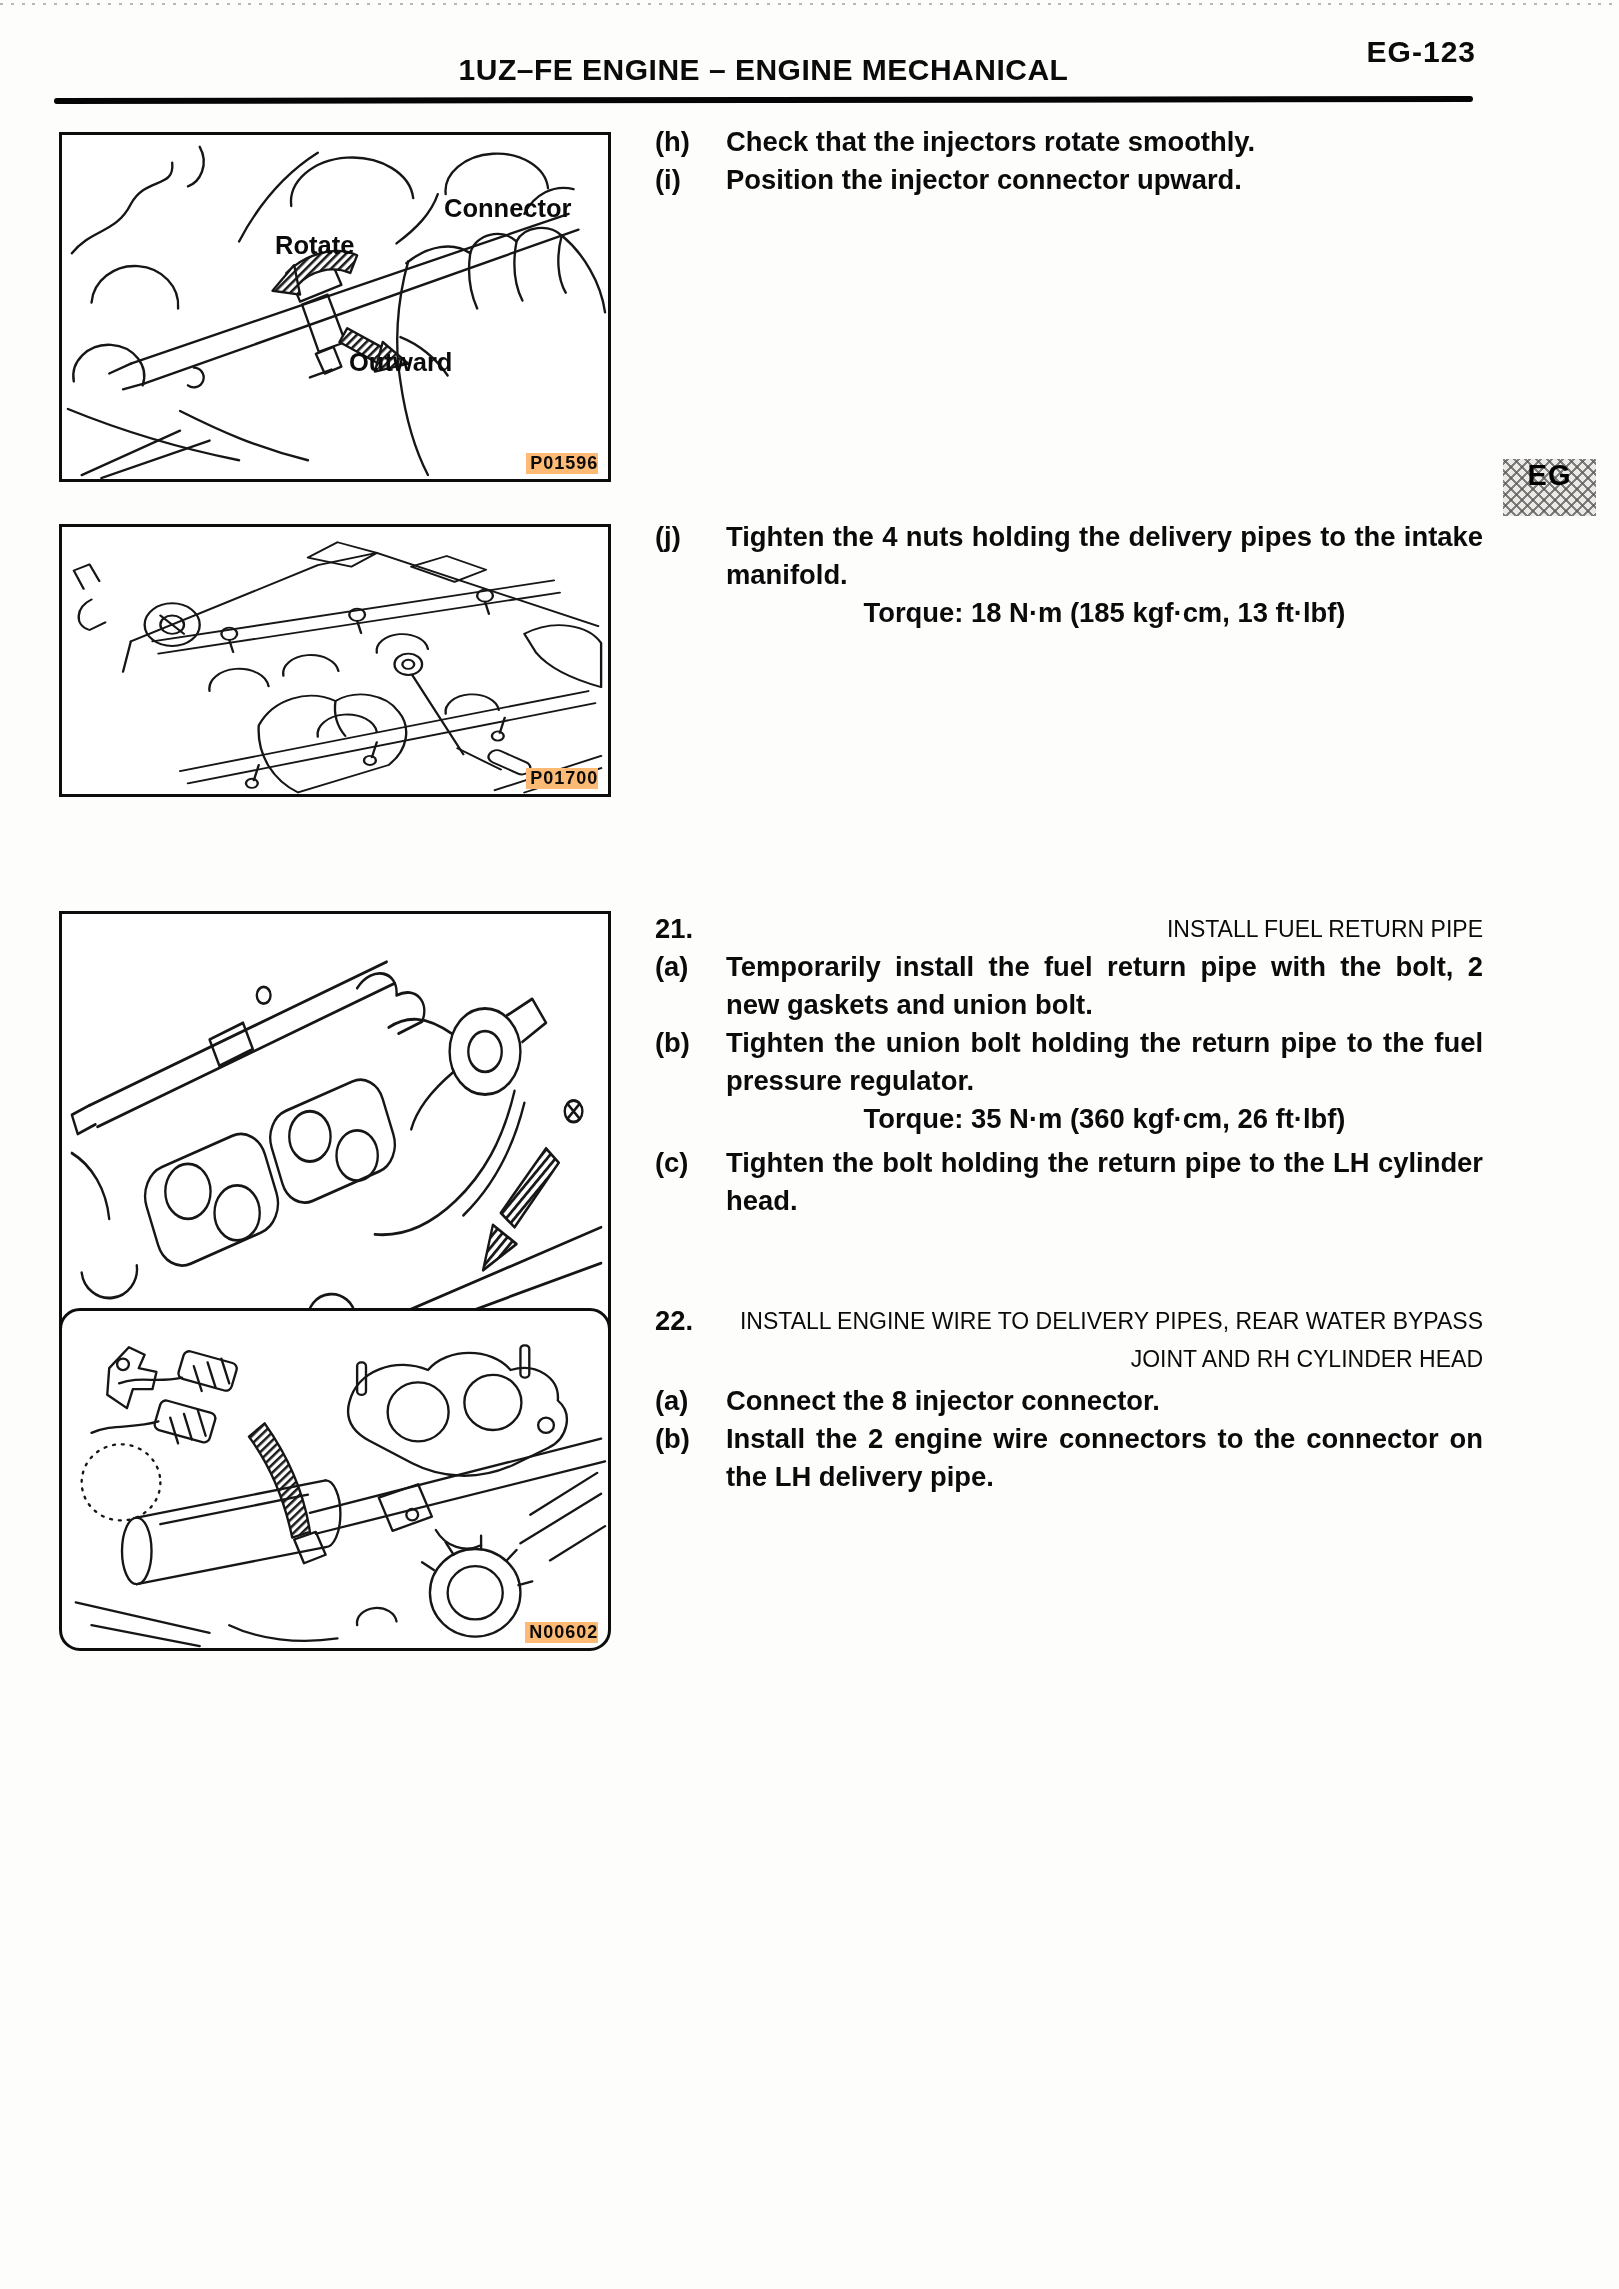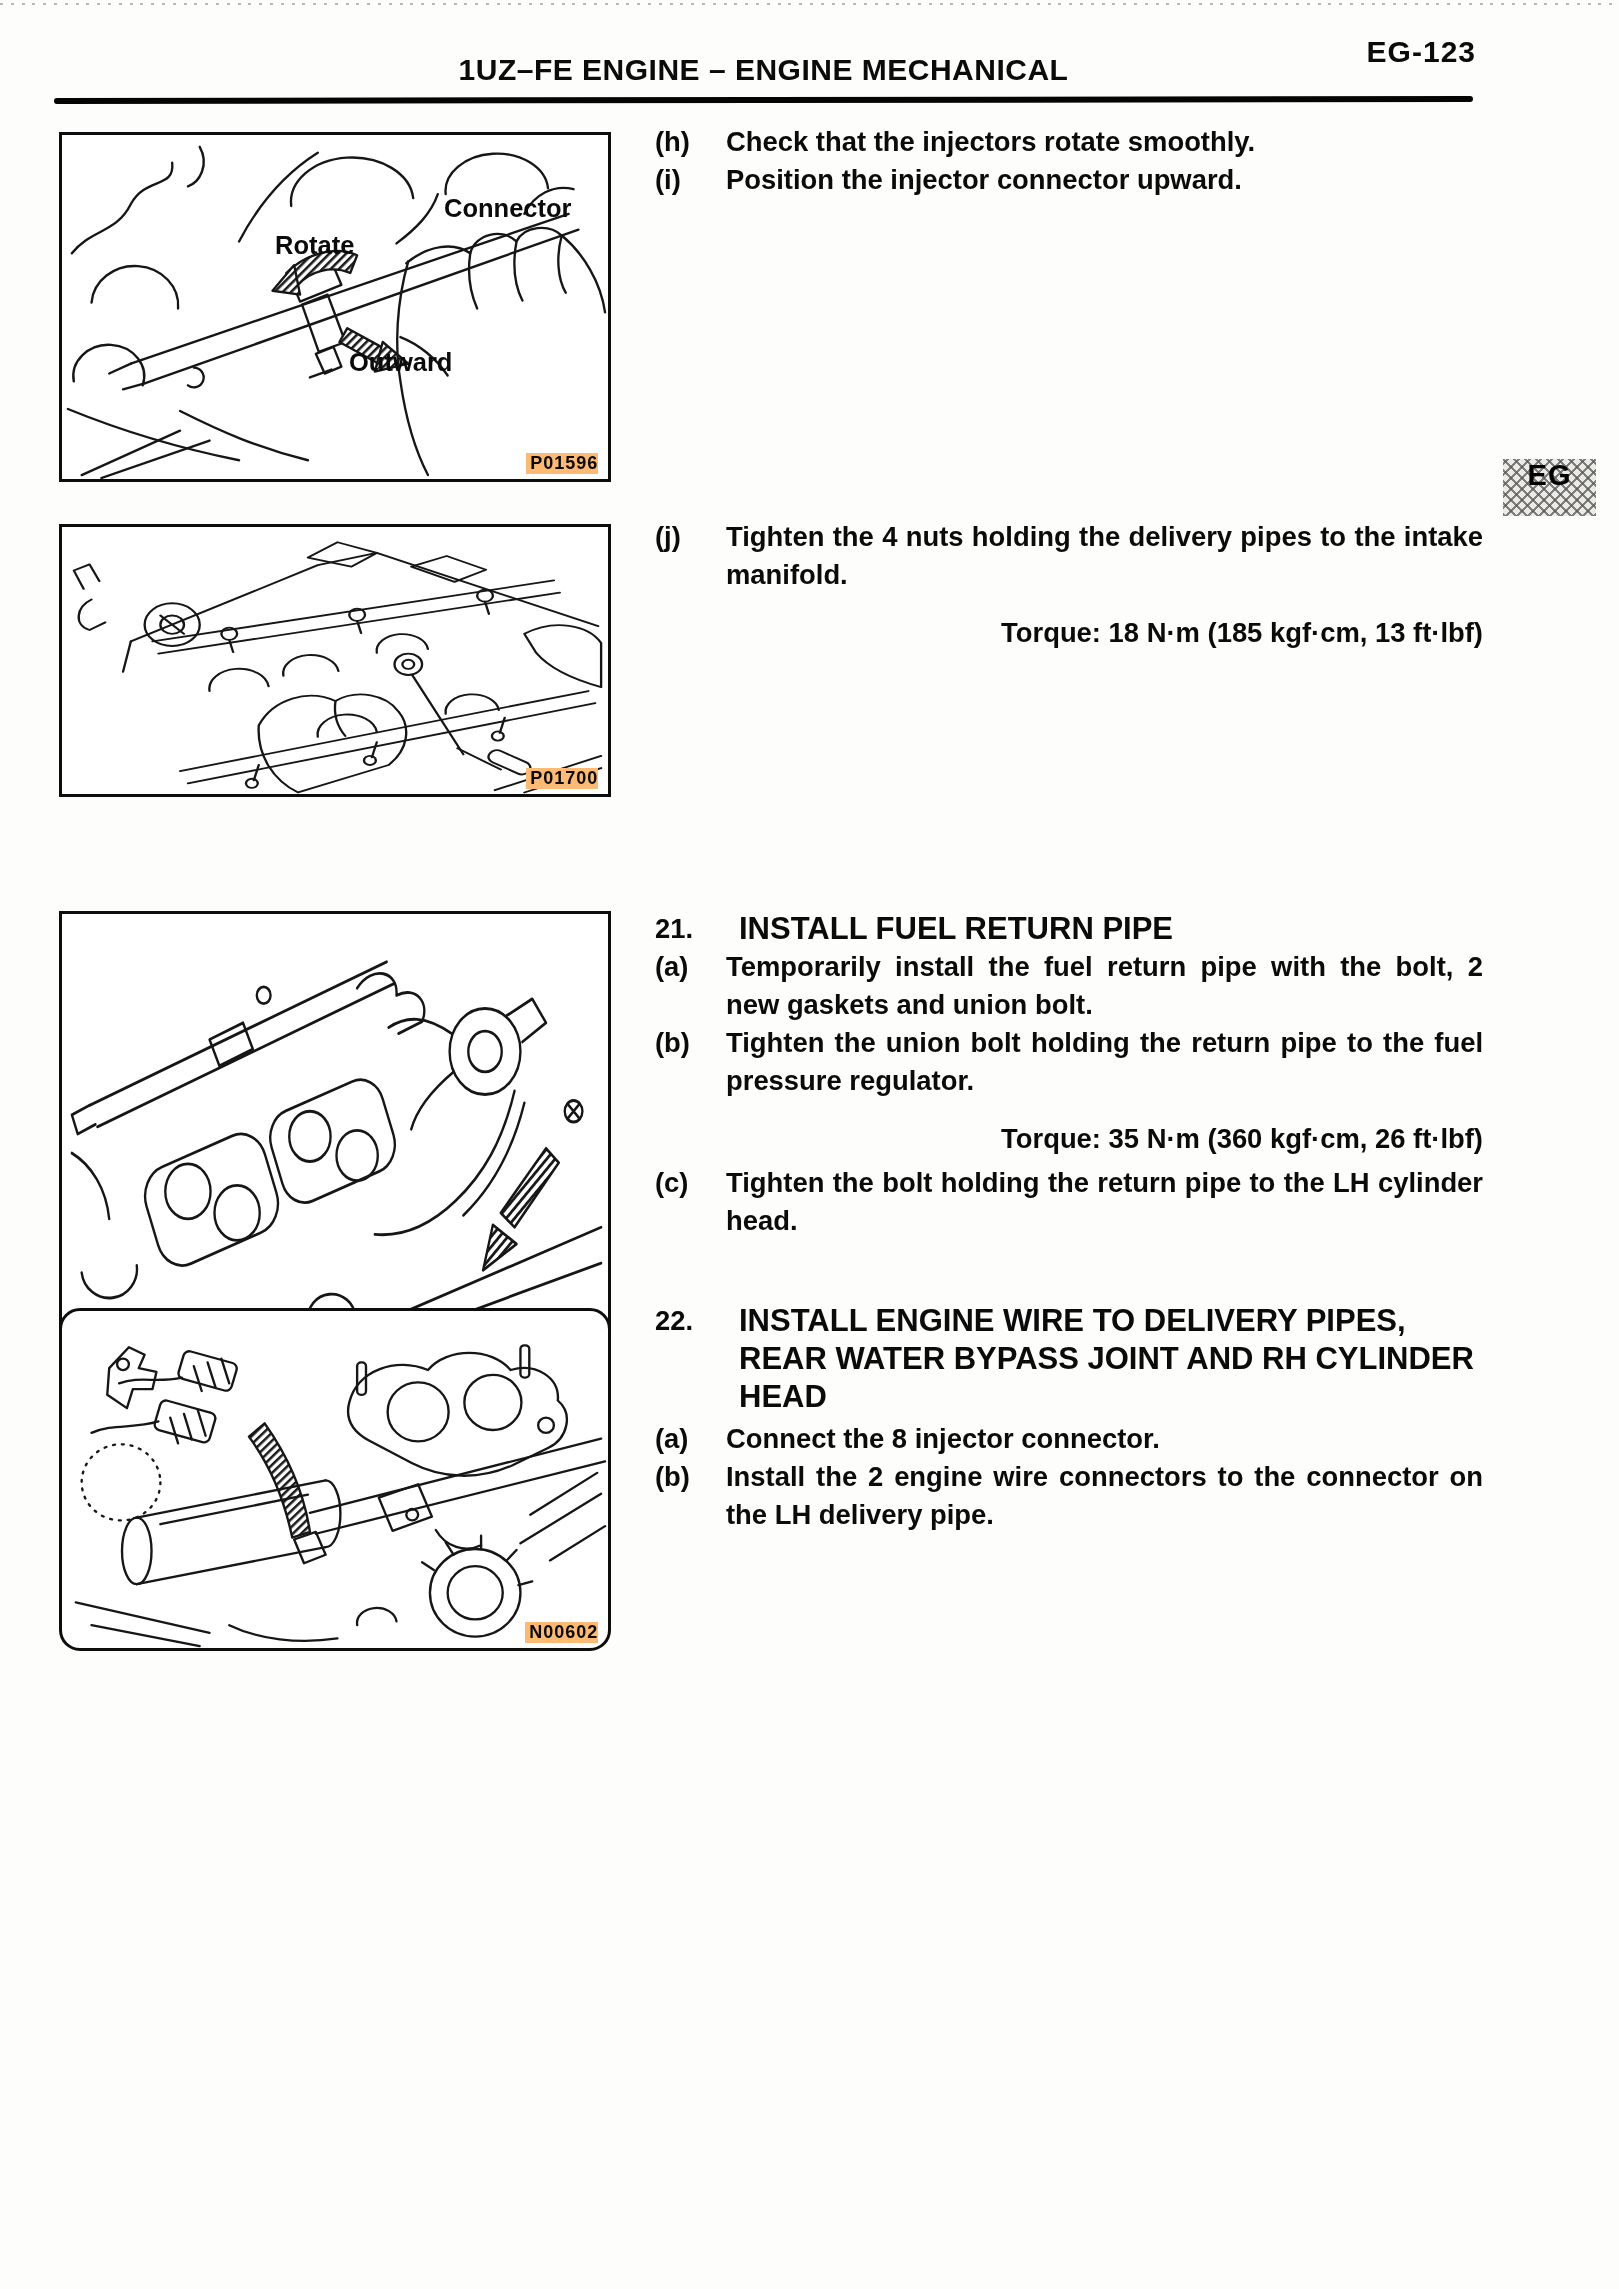--- a/index.html
+++ b/index.html
@@ -40,24 +40,24 @@
   .figure-box svg{display:block;width:100%;height:100%;}
   .fig-code{
     position:absolute;right:9.8px;bottom:4.9px;font-size:18px;font-weight:700;
     letter-spacing:1px;background:#fdba74;padding-left:3.9px;
   }
   .callout{position:absolute;font-size:25.5px;font-weight:700;white-space:nowrap;}
   .text-col{position:absolute;left:655px;width:828px;}
   .step{display:grid;grid-template-columns:71px 1fr;}
   .step-label{font-size:27.4px;font-weight:700;line-height:38px;}
   .step-body p{margin:0;font-size:27.4px;font-weight:700;line-height:38px;text-align:justify;}
-  .step-body p.torque{text-align:right;margin-top:20px;}
+  .step-body p.torque{text-align:center;}
   .sec-head{display:grid;grid-template-columns:71px 1fr;gap:13px;}
   .sec-num{font-size:27.4px;font-weight:700;line-height:38px;}
-  .sec-title{font-size:31px;font-weight:700;line-height:38px;text-align:left;}
+  .sec-title{font-size:23px;font-weight:400;line-height:38px;text-align:right;}
   .mt6{margin-top:5.9px;}
   .mt4{margin-top:3.9px;}
   .sketch{stroke:#161616;stroke-width:2.4;fill:none;stroke-linecap:round;stroke-linejoin:round;}
 </style>
 </head>
 <body>
 
 <div class="page">
 
   <div class="page-number">EG-123</div>

